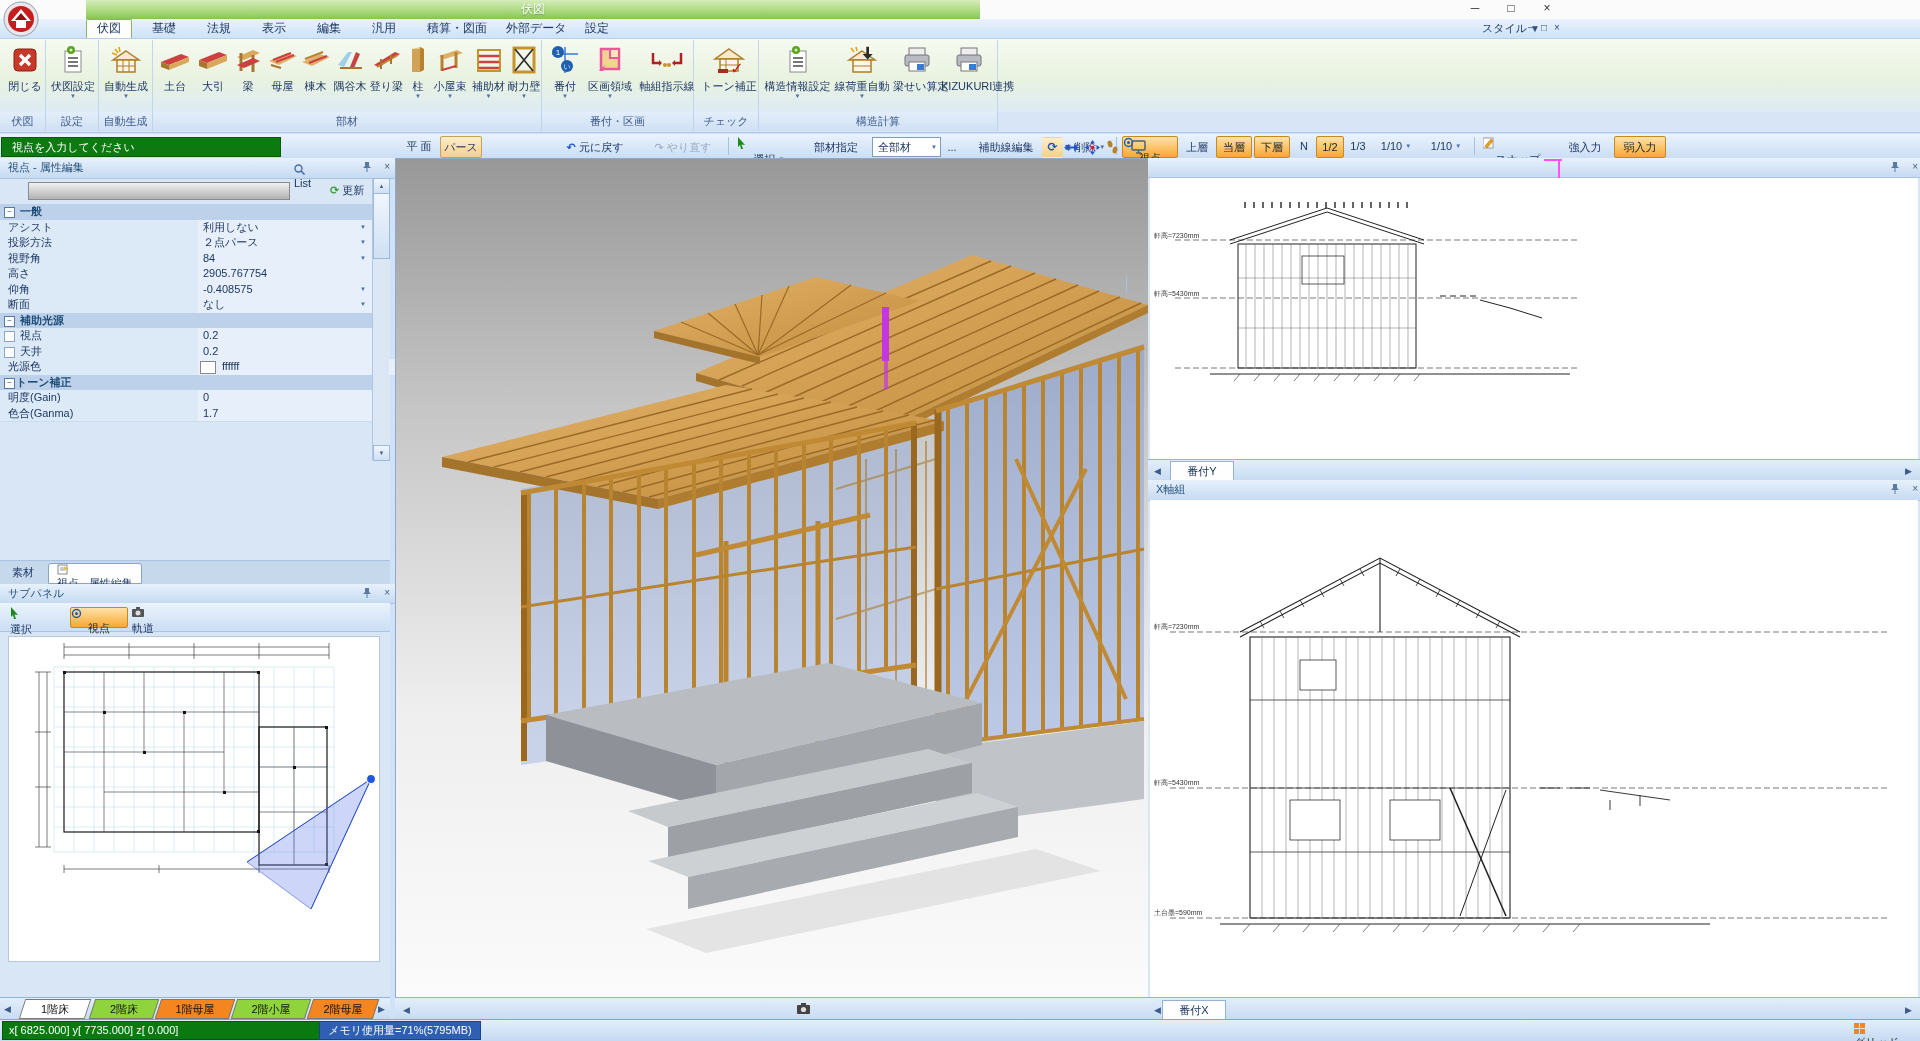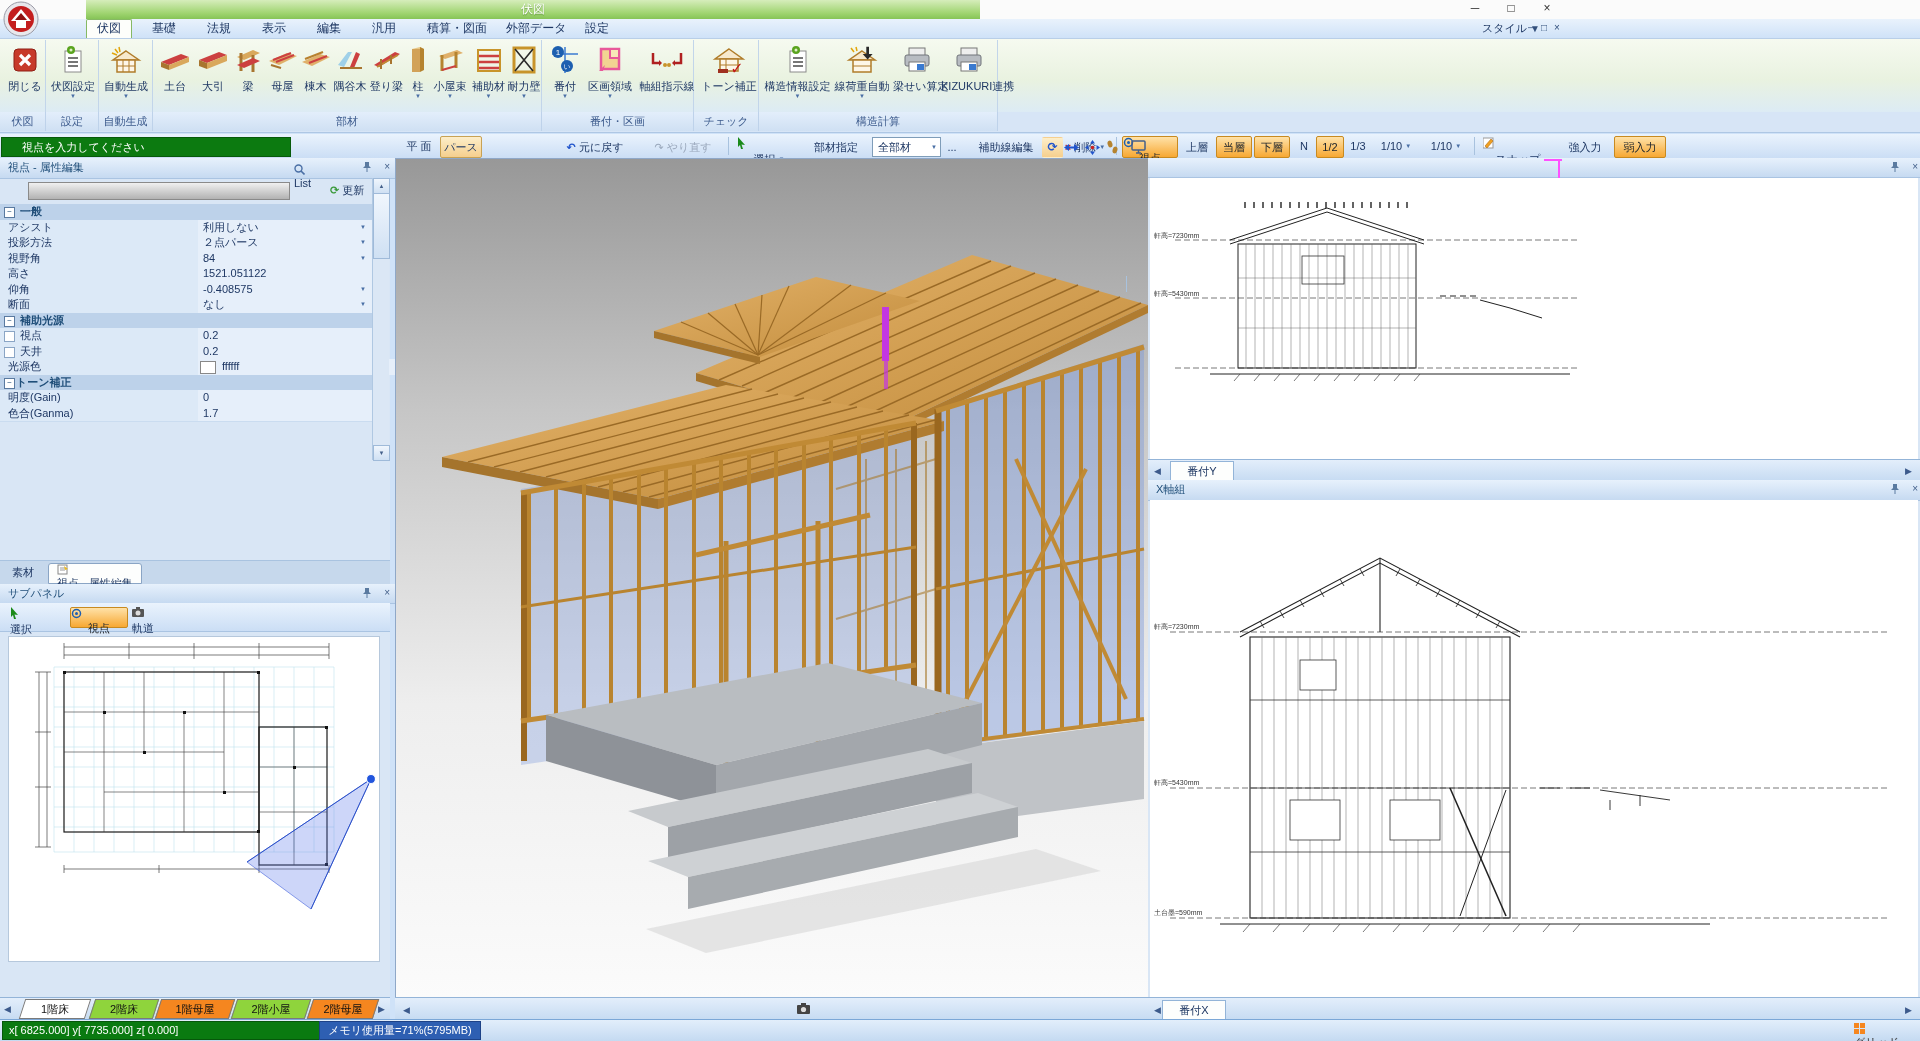--- a/index.html
+++ b/index.html
@@ -21,21 +21,21 @@
   .gsep{position:absolute;top:40px;width:1px;height:90px;background:#c2d5ea;}
   .rbtn{position:absolute;top:40px;height:72px;text-align:center;}
   .ricon{height:40px;display:flex;align-items:center;justify-content:center;}
   .rlabel{font-size:11px;color:#1f3864;line-height:13px;white-space:nowrap;}
   .rdrop{font-size:6px;color:#4a6fa5;line-height:7px;}
   .groupstrip{left:0;top:112px;width:1920px;height:20px;background:#d7e5f6;border-bottom:1px solid #aec7e4;}
   .gseg{position:absolute;top:0;height:19px;line-height:19px;text-align:center;font-size:11px;color:#3c5a8c;
         border-right:1px solid #bed2ea;background:linear-gradient(#e3eefb,#cfe0f3);}
   
   .cmdbar{left:0;top:134px;width:1920px;height:24px;background:linear-gradient(#eaf3fd,#cbdef5);border-bottom:1px solid #9fbede;}
-  .msgbox{left:1px;top:137px;width:268px;height:18px;background:#0c7a10;color:#fff;line-height:18px;padding-left:20px;
+  .msgbox{left:1px;top:137px;width:268px;height:18px;background:#0c7a10;color:#fff;line-height:18px;padding-left:10px;
           font-size:11px;border:1px solid #075a0a;}
   .tbi{position:absolute;top:136px;height:20px;line-height:20px;font-size:11px;color:#1f3864;white-space:nowrap;text-align:center;}
   .tbtn{border:1px solid transparent;border-radius:2px;}
   .orange{background:linear-gradient(#ffe2a8,#f7a833);border:1px solid #c88a20;border-radius:2px;color:#20262c;}
   .tan{background:linear-gradient(#fdeec9,#f5cf8e);border:1px solid #c8a254;border-radius:2px;}
   .combo{background:#fff;border:1px solid #7f9db9;text-align:left;padding-left:5px;}
   .vsep{position:absolute;top:137px;width:1px;height:18px;background:#a8c2de;}
   .carat{font-size:6px;color:#4a6fa5;vertical-align:2px;}
   
   .panelbg{background:#d9e6f5;}
@@ -471,21 +471,21 @@
         <span class="val">２点パース</span>
         <span class="ddv">▼</span>
       </div>
     <div class="prow" style="top:46.5px">
         <span class="lab">視野角</span>
         <span class="val">84</span>
         <span class="ddv">▼</span>
       </div>
     <div class="prow" style="top:62px">
         <span class="lab">高さ</span>
-        <span class="val">1521.051122</span>
+        <span class="val">2905.767754</span>
       </div>
     <div class="prow" style="top:77.5px">
         <span class="lab">仰角</span>
         <span class="val">-0.408575</span>
         <span class="ddv">▼</span>
       </div>
     <div class="prow" style="top:93px">
         <span class="lab">断面</span>
         <span class="val">なし</span>
         <span class="ddv">▼</span>

